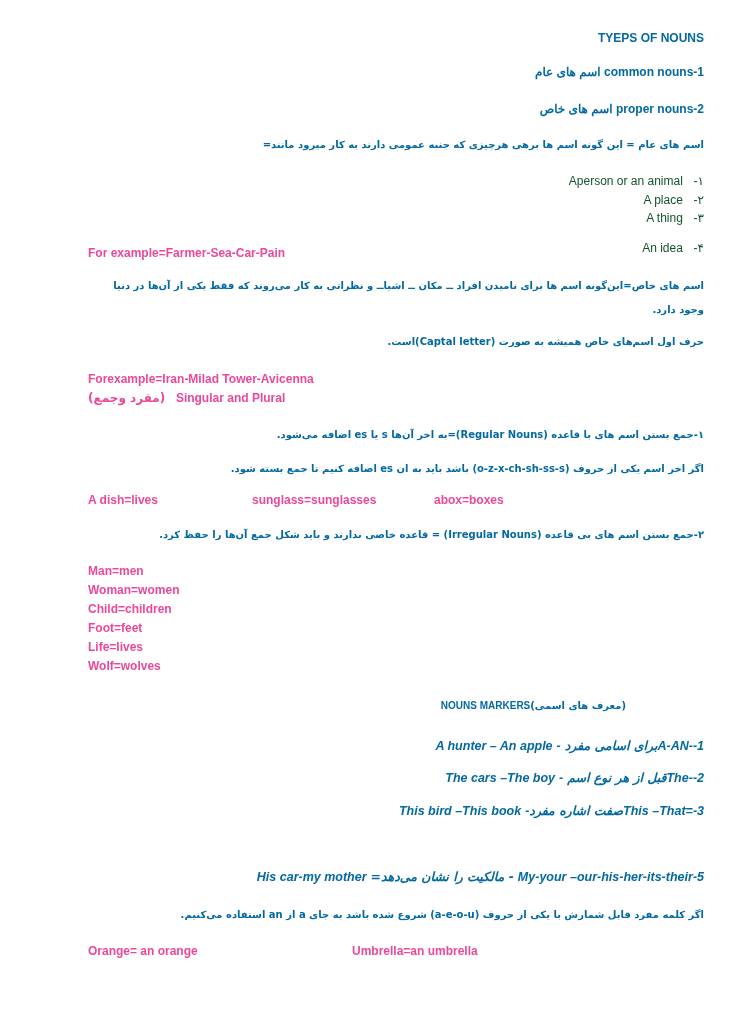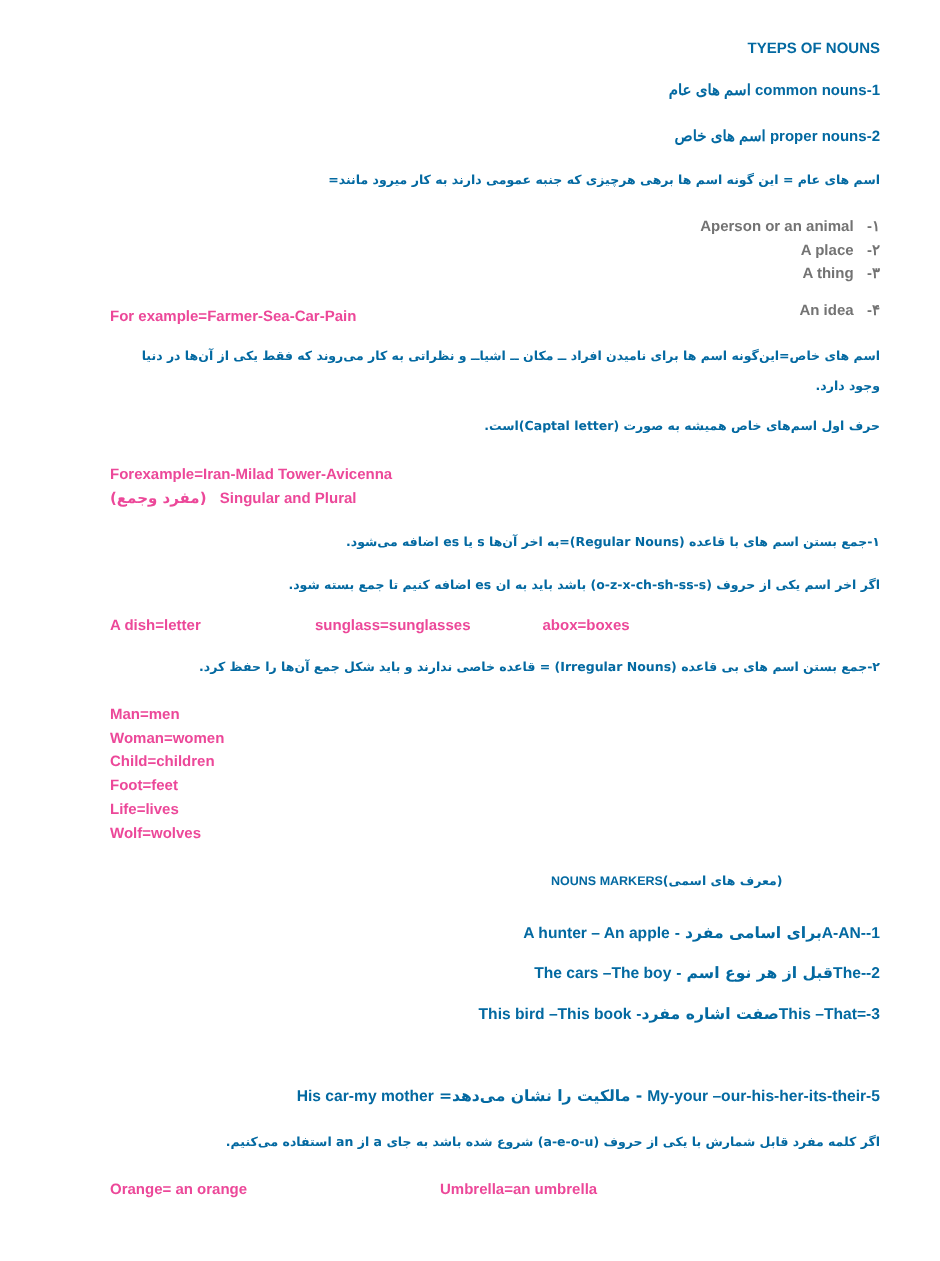--- a/index.html
+++ b/index.html
@@ -18,21 +18,21 @@
     background: #ffffff;
     overflow: hidden;
     box-sizing: border-box;
   }
   .abs {
     position: absolute;
     white-space: nowrap;
   }
   .bold { font-weight: bold; }
   .green { color: #ec4899; font-weight: bold; }
-  .red   { color: #737373; font-weight: bold; }
+  .red   { color: #14532d; font-weight: normal; }
   .blk   { color: #0369a1; font-weight: bold; }
   .t12 { font-size: 12px; }
   .t125 { font-size: 10px; }
 
   .rtl {
     direction: rtl;
     unicode-bidi: embed;
   }
   .ltr {
     direction: ltr;
@@ -41,20 +41,21 @@
   .fa {
     font-family: "DejaVu Sans", "Liberation Sans", sans-serif;
   }
   .marker-row {
     position: absolute;
     direction: rtl;
     text-align: left;
     font-weight: bold;
     font-size: 12.5px;
     white-space: nowrap;
+    font-style: italic;
   }
   .gap-sm { display:inline-block; width:4px; }
 </style>
 </head>
 <body>
 
 <div id="page">
 
   <div class="abs blk bold t12" style="top:31px; right:48px;">TYEPS OF NOUNS</div>
 
@@ -98,21 +99,21 @@
   <div class="abs green t12" style="top:391px; left:88px; direction:ltr;">
     <span class="fa">(مفرد وجمع)</span>
     <span class="gap-sm"></span>
     <span>Singular and Plural</span>
   </div>
 
   <div class="abs blk t125 rtl fa" style="top:429px; right:48px;">۱-جمع بستن اسم های با قاعده (Regular Nouns)=به اخر آن‌ها s یا  es اضافه می‌شود.</div>
 
   <div class="abs blk t125 rtl fa" style="top:463px; right:48px;">اگر اخر اسم یکی از حروف (o-z-x-ch-sh-ss-s) باشد باید به ان es اضافه کنیم تا جمع بسته شود.</div>
 
-  <div class="abs green t12" style="top:493px; left:88px;">A dish=letter</div>
+  <div class="abs green t12" style="top:493px; left:88px;">A dish=lives</div>
   <div class="abs green t12" style="top:493px; left:252px;">sunglass=sunglasses</div>
   <div class="abs green t12" style="top:493px; left:434px;">abox=boxes</div>
 
   <div class="abs blk t125 rtl fa" style="top:529px; right:48px;">۲-جمع بستن اسم های بی قاعده (Irregular Nouns) = قاعده خاصی ندارند و باید شکل جمع آن‌ها را حفظ کرد.</div>
 
   <div class="abs green t12" style="top:564px; left:88px;">Man=men</div>
   <div class="abs green t12" style="top:583px; left:88px;">Woman=women</div>
   <div class="abs green t12" style="top:602px; left:88px;">Child=children</div>
   <div class="abs green t12" style="top:621px; left:88px;">Foot=feet</div>
   <div class="abs green t12" style="top:640px; left:88px;">Life=lives</div>

